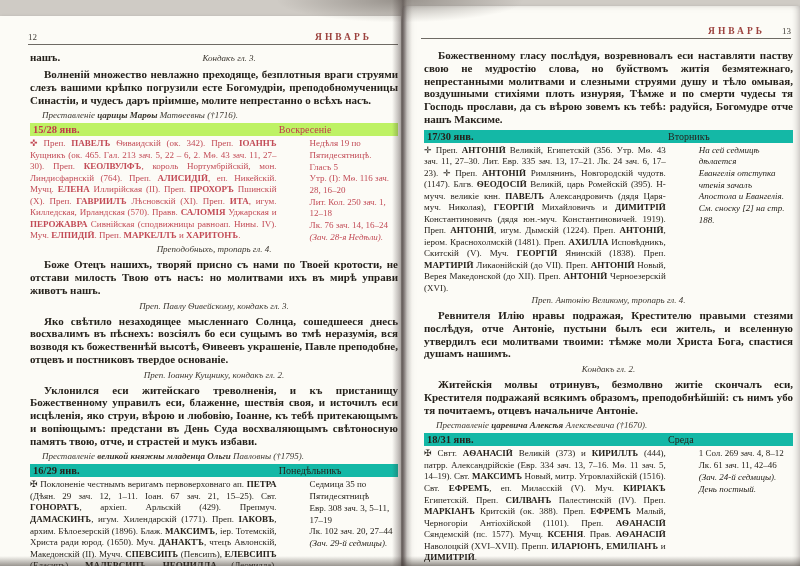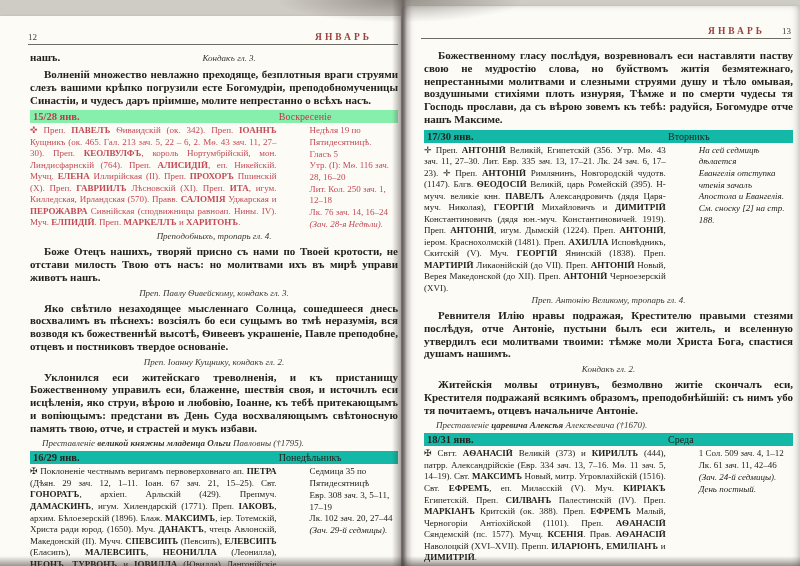--- a/index.html
+++ b/index.html
@@ -38,21 +38,21 @@
   .rubric{font-size:9px;font-style:italic;text-align:center;color:#3a352e;margin:1px 0;}
   .note{font-size:9px;font-style:italic;text-indent:12px;margin:1px 0 2px 0;color:#3a352e;}
   .carry{font-size:11px;font-weight:bold;}
   .carryrow{display:flex;align-items:baseline;}
   .carryrow .rubric{flex:1;}
 
   
   .band{display:flex;align-items:baseline;background:#14b8a6;margin:3px 0 2px 0;padding:1px 4px 1px 3px;}
   .band .b-date{font-size:10.5px;font-weight:bold;width:67%;}
   .band .b-day{font-size:10px;padding-left:4px;}
-  .band.sunday{background:#86efac;}
+  .band.sunday{background:#bef264;}
   .band.sunday .b-date,.band.sunday .b-day{color:#c1394b;}
   .page-right .band .b-date{width:65.5%;}
 
   
   .cols{display:flex;align-items:flex-start;gap:24px;}
   .c1{width:67%;}
   .page-right .cols .c1{width:65.5%;}
   .c2{flex:1;padding-left:9px;}
   .entry{font-size:9px;line-height:1.28;text-align:justify;}
   .entry.red,.readings.red{color:#c24b56;}
@@ -70,20 +70,21 @@
       <span class="rhead">ЯНВАРЬ</span>
       <span class="pgnum"></span>
     </div>
     <div class="body-l">
 
       <div class="carryrow">
         <span class="carry">нашъ.</span>
         <span class="rubric">Кондакъ гл. 3.</span>
       </div>
       <div class="para">Волненій множество невлажно преходяще, безплотныя враги струями слезъ вашими крѣпко погрузили есте Богомудріи, преподобномученицы Синастіи, и чудесъ даръ пріимше, молите непрестанно о всѣхъ насъ.</div>
+      <div class="note">Преставленіе <b>царицы Марѳы</b> Матѳеевны (†1716).</div>
 
       <div class="band sunday">
         <span class="b-date">15/28 янв.</span>
         <span class="b-day">Воскресеніе</span>
       </div>
       <div class="cols">
         <div class="c1 entry red">✜ Преп. <b>ПАВЕЛЪ</b> Ѳиваидскій (ок. 342). Преп. <b>ІОАННЪ</b> Кущникъ (ок. 465. Гал. 213 зач. 5, 22 – 6, 2. Мѳ. 43 зач. 11, 27–30). Преп. <b>КЕОЛВУЛФЪ</b>, король Нортумбрійскій, мон. Линдисфарнскій (764). Преп. <b>АЛИСИДІЙ</b>, еп. Никейскій. Мучц. <b>ЕЛЕНА</b> Иллирійская (II). Преп. <b>ПРОХОРЪ</b> Пшинскій (X). Преп. <b>ГАВРИИЛЪ</b> Лѣсновскій (XI). Преп. <b>ИТА</b>, игум. Килледская, Ирландская (570). Правв. <b>САЛОМІЯ</b> Уджарская и <b>ПЕРОЖАВРА</b> Сивнійская (сподвижницы равноап. Нины. IV). Муч. <b>ЕЛПИДІЙ</b>. Преп. <b>МАРКЕЛЛЪ</b> и <b>ХАРИТОНЪ</b>.</div>
         <div class="c2 readings red">
           <div>Недѣля 19 по Пятидесятницѣ.</div>
           <div>Гласъ 5</div>
@@ -150,21 +151,21 @@
       <div class="para">Житейскія молвы отринувъ, безмолвно житіе скончалъ еси, Крестителя подражаяй всякимъ образомъ, преподобнѣйшій: съ нимъ убо тя почитаемъ, отцевъ начальниче Антоніе.</div>
       <div class="note">Преставленіе <b>царевича Алексѣя</b> Алексѣевича (†1670).</div>
 
       <div class="band">
         <span class="b-date">18/31 янв.</span>
         <span class="b-day">Среда</span>
       </div>
       <div class="cols">
         <div class="c1 entry">✠ Свтт. <b>АѲАНАСІЙ</b> Великій (373) и <b>КИРИЛЛЪ</b> (444), патрр. Александрійскіе (Евр. 334 зач. 13, 7–16. Мѳ. 11 зач. 5, 14–19). Свт. <b>МАКСИМЪ</b> Новый, митр. Угровлахійскій (1516). Свт. <b>ЕФРЕМЪ</b>, еп. Миласскій (V). Муч. <b>КИРІАКЪ</b> Египетскій. Преп. <b>СИЛВАНЪ</b> Палестинскій (IV). Преп. <b>МАРКІАНЪ</b> Критскій (ок. 388). Преп. <b>ЕФРЕМЪ</b> Малый, Черногоріи Антіохійской (1101). Преп. <b>АѲАНАСІЙ</b> Сяндемскій (пс. 1577). Мучц. <b>КСЕНІЯ</b>. Прав. <b>АѲАНАСІЙ</b> Наволоцкій (XVI–XVII). Препп. <b>ИЛАРІОНЪ</b>, <b>ЕМИЛІАНЪ</b> и <b>ДИМИТРІЙ</b>.</div>
         <div class="c2 readings">
-          <div>1 Сол. 509 зач. 4, 1–12</div>
+          <div>1 Сол. 269 зач. 4, 8–12</div>
           <div>Лк. 61 зач. 11, 42–46</div>
           <div class="it">(Зач. 24-й седмицы).</div>
           <div class="it">День постный.</div>
         </div>
       </div>
 
       <div class="rubric">Прав. Аѳанасію Наволоцкому, тропарь гл. 1.</div>
       <div class="para">Божественною благодатію просвѣтився, и по смерти даруеши исцѣленія притекающимъ къ тебѣ, премудре Аѳанасіе, Тѣмже и мы нынѣ чтимъ честныхъ мощей твоихъ явленіе, веселящее вкупѣ души и тѣлеса. Тѣмъ вси вопіемъ: слава давшему ти крѣпость, слава вѣнчавшему тя, слава дѣйствующему тобою всѣмъ исцѣленія.</div>
 
     </div>

